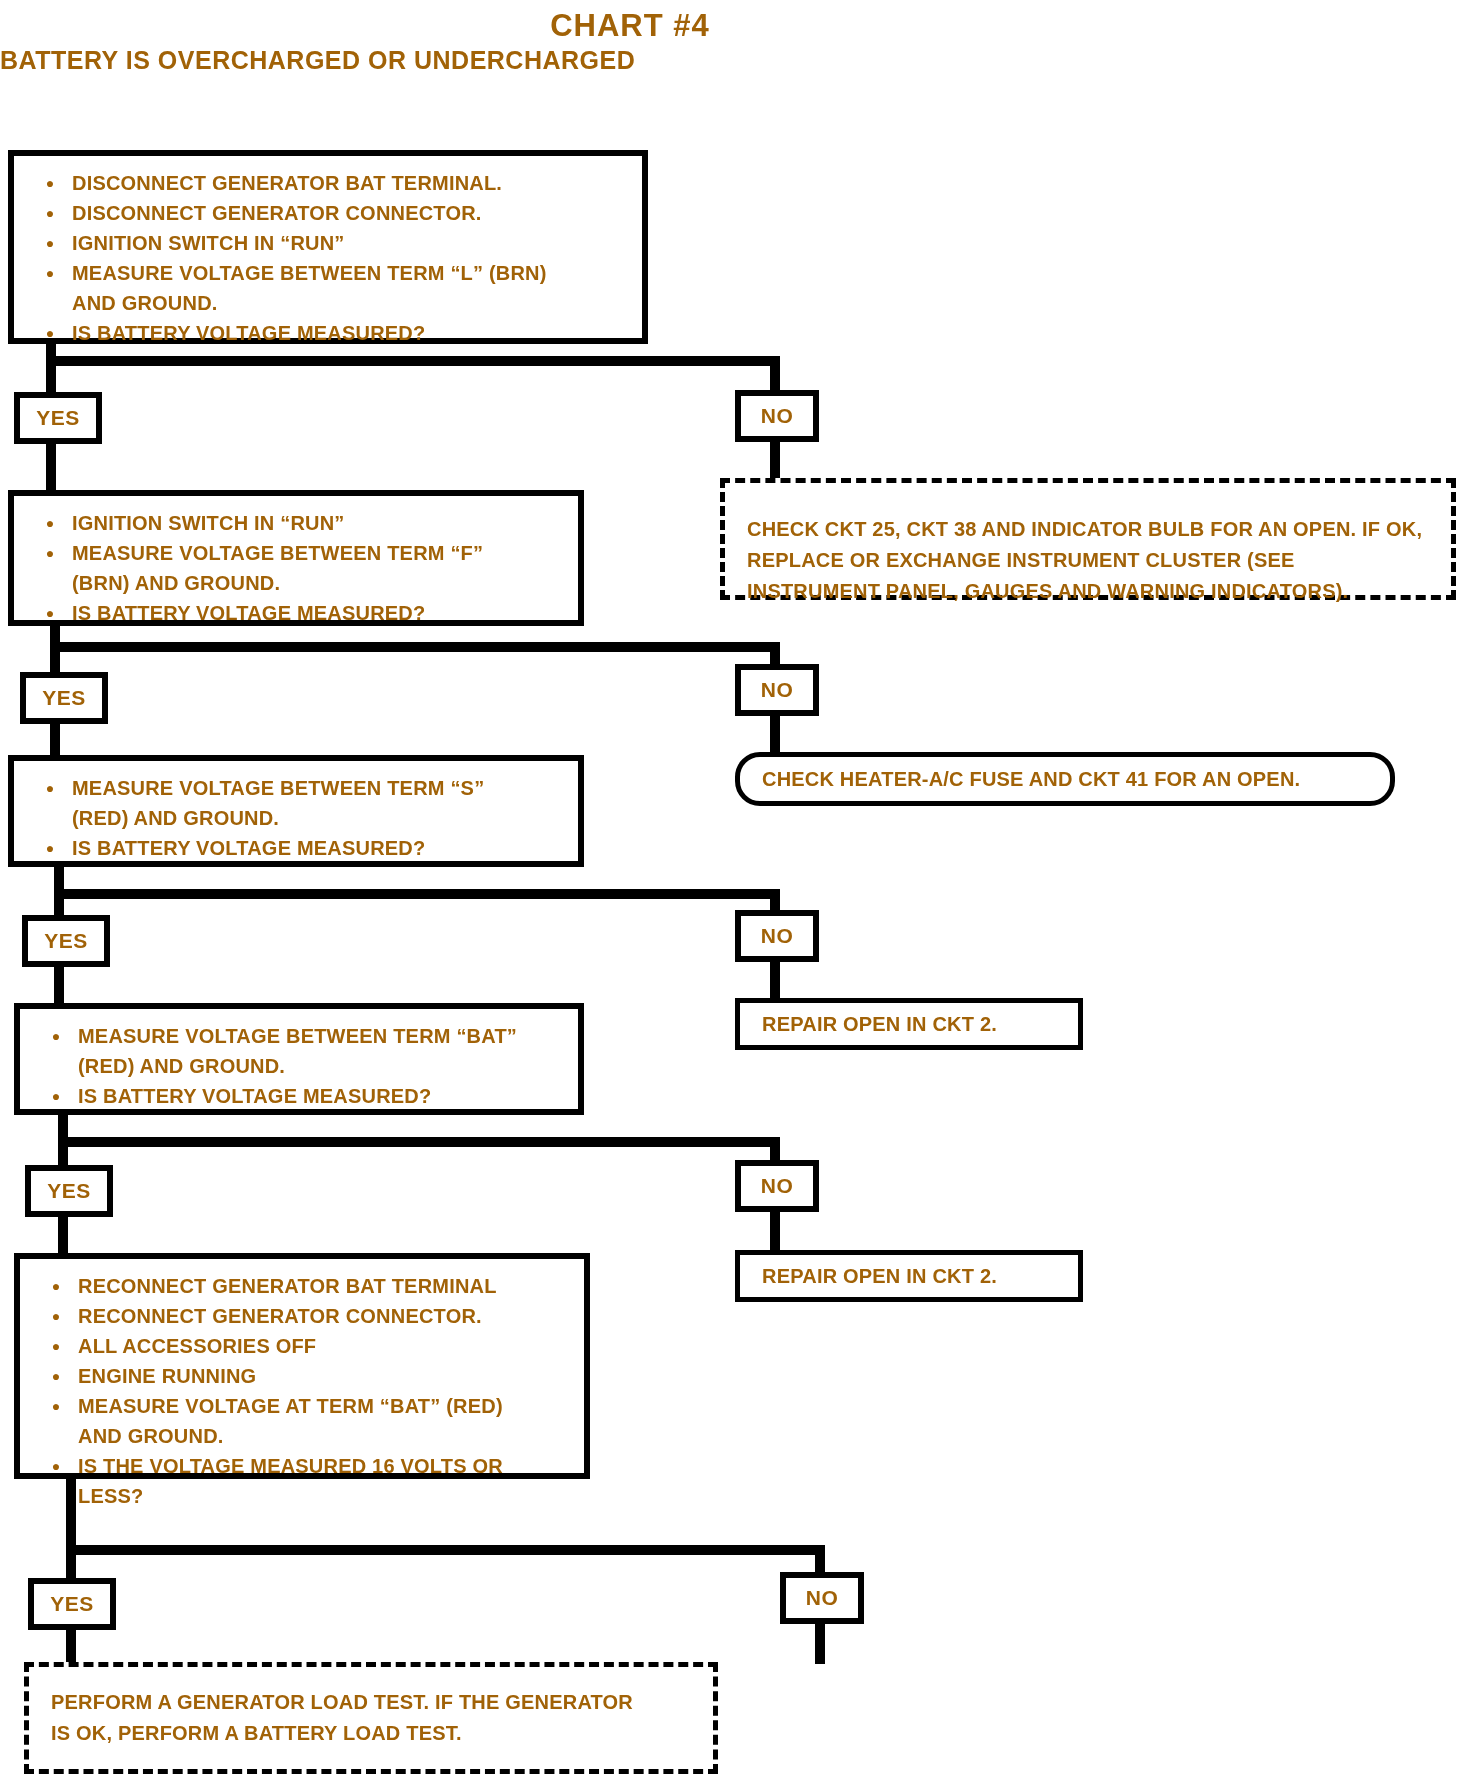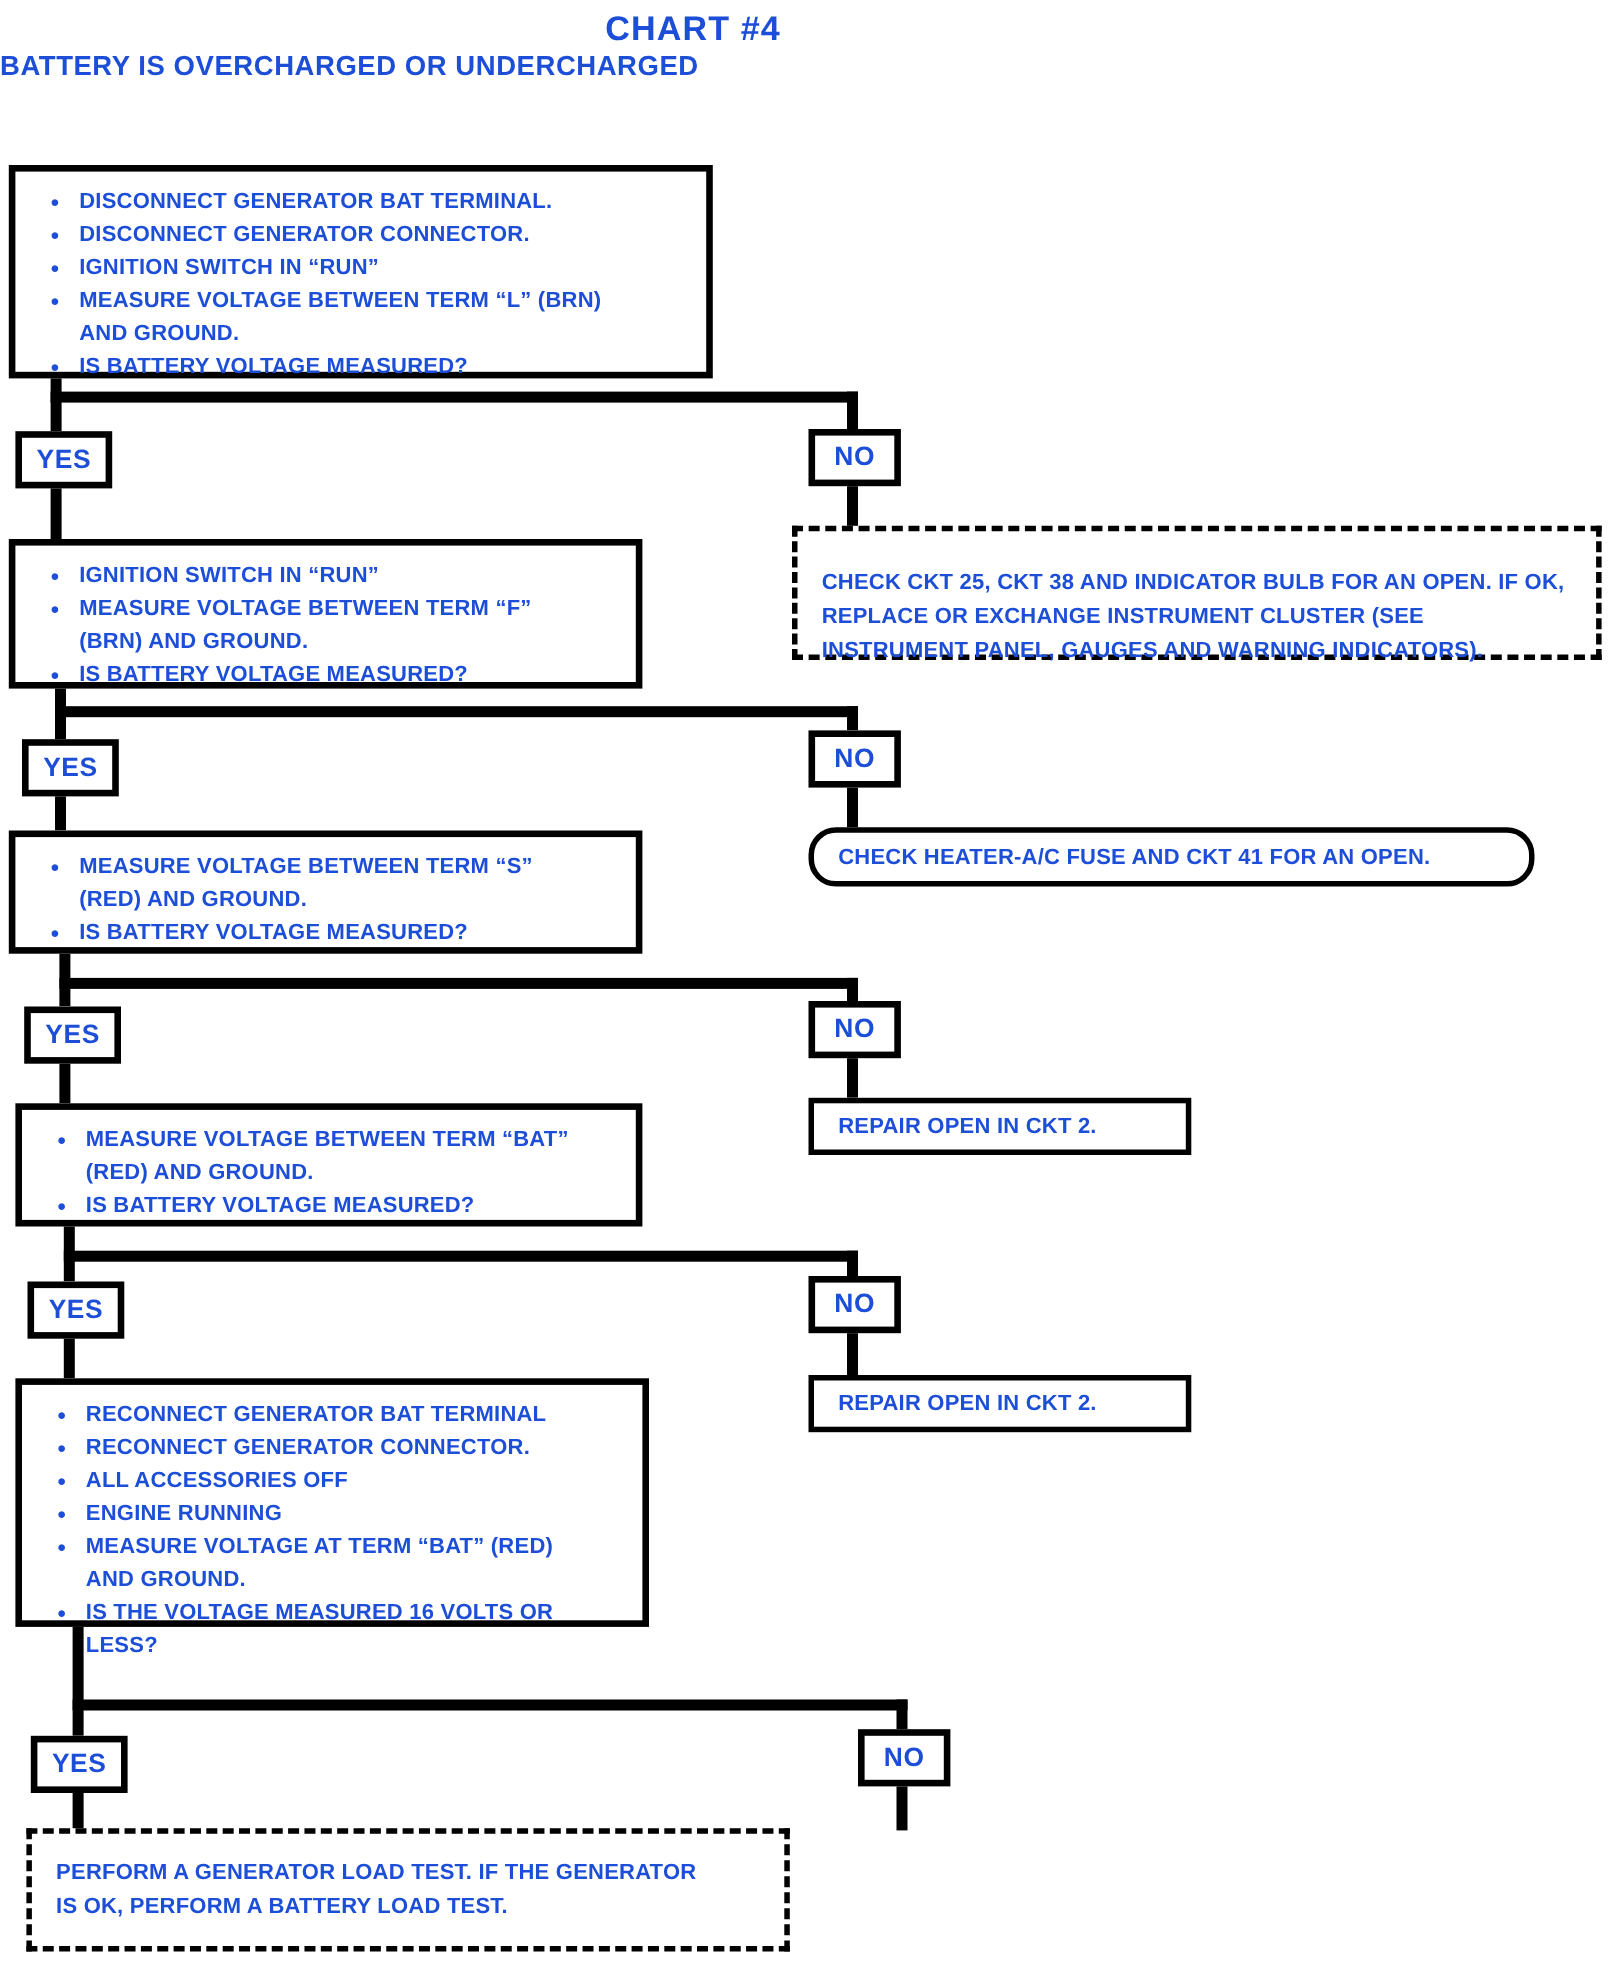--- a/index.html
+++ b/index.html
@@ -1,21 +1,21 @@
 <!DOCTYPE html>
 <html><head>
 <meta charset="utf-8">
 <style>
   html,body{margin:0;padding:0;background:#ffffff;}
   #canvas{
     position:relative;
     width:1472px;height:1784px;
     background:#ffffff;
     font-family:"Liberation Sans", sans-serif;
-    color:#1d4ed8;
+    color:#a16207;
     overflow:hidden;
   }
   .title1{
     position:absolute;left:0;top:8px;width:1260px;
     text-align:center;font-size:31px;font-weight:800;letter-spacing:1px;
   }
   .title2{
     position:absolute;left:0;top:46px;width:1260px;
     text-align:left;font-size:25px;font-weight:800;letter-spacing:.5px;
   }
@@ -29,21 +29,21 @@
   .brow{display:flex;align-items:flex-start;}
   .bdot{
     flex:0 0 44px;text-align:center;font-size:14px;line-height:30px;
   }
   .btxt{
     flex:1;font-size:20px;font-weight:700;line-height:30px;letter-spacing:.2px;
   }
   .tag{
     position:absolute;border:6px solid #000;background:#fff;
     box-sizing:border-box;display:flex;align-items:center;justify-content:center;
-    font-size:24px;font-weight:800;letter-spacing:.5px;
+    font-size:21px;font-weight:800;letter-spacing:.5px;
   }
   .abox{
     position:absolute;border:5px solid #000;background:#fff;
     box-sizing:border-box;display:flex;align-items:center;
     font-size:20px;font-weight:700;letter-spacing:.2px;
     padding:6px 18px 6px 22px;line-height:30px;
   }
   .abox.dashed{border:5px dashed #000;}
   .line{position:absolute;background:#000;}
 </style>

